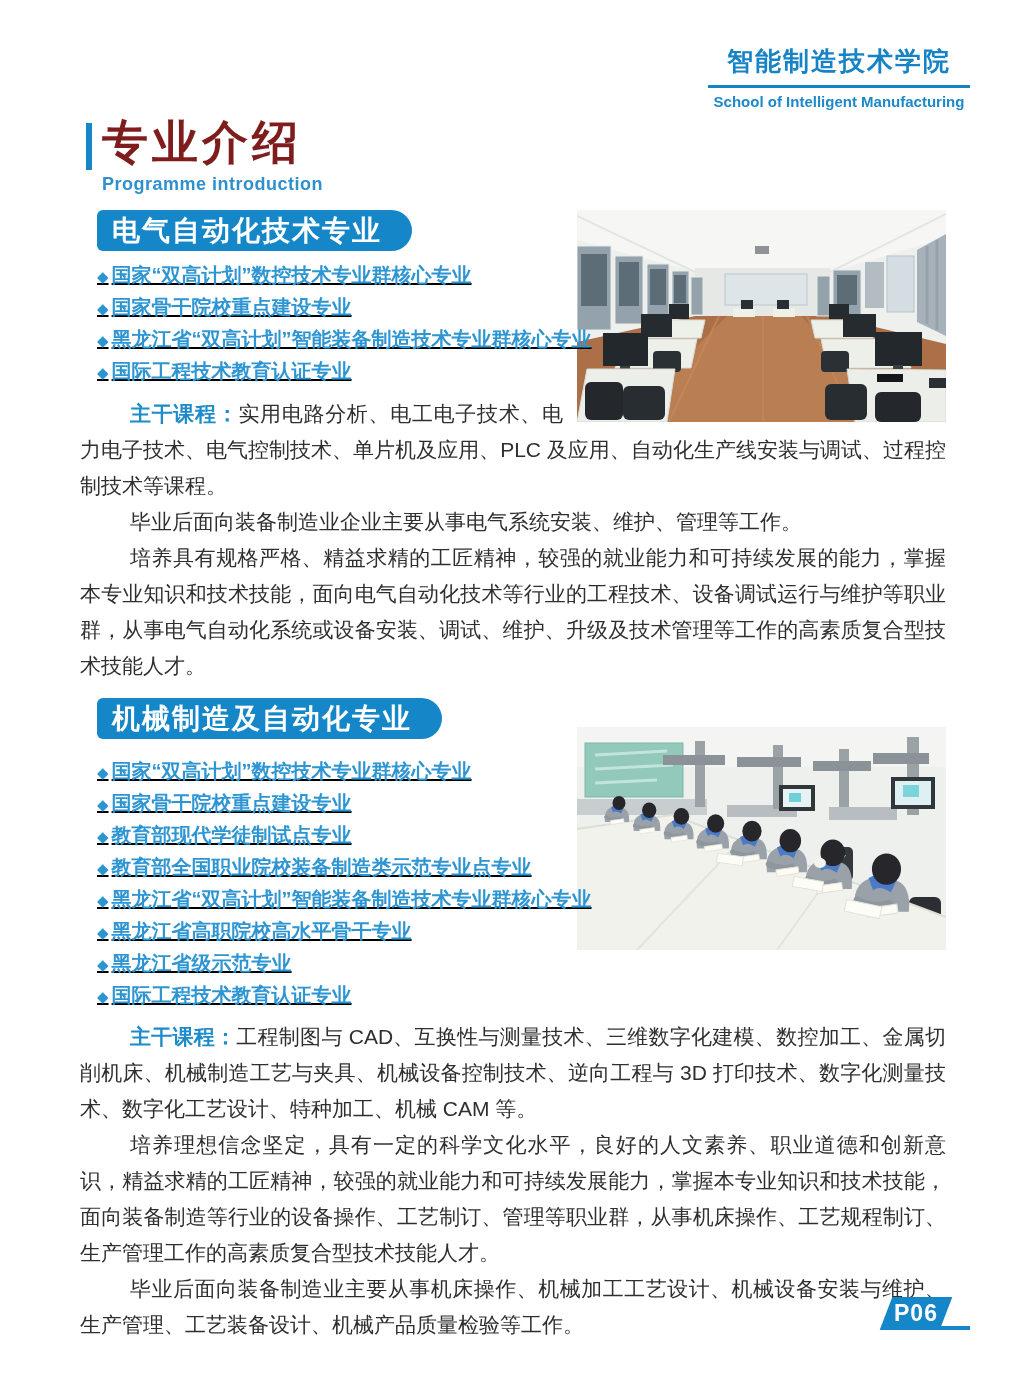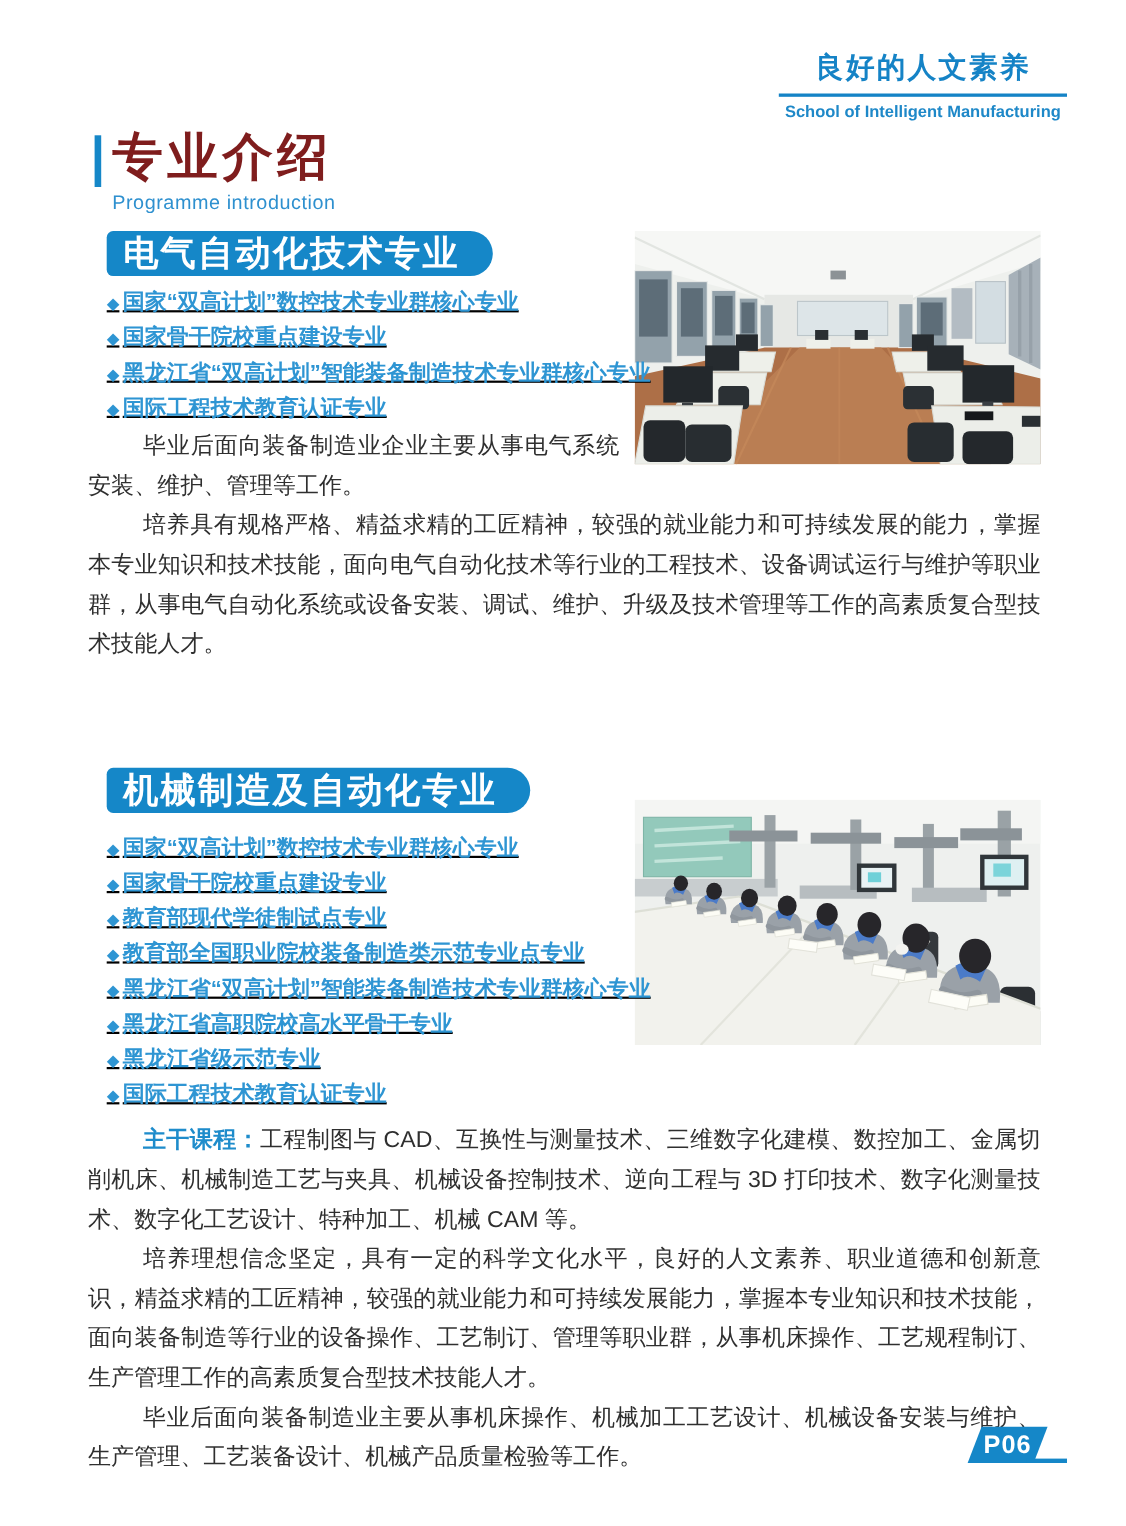--- a/index.html
+++ b/index.html
@@ -9,33 +9,33 @@
   
   .hdr{position:absolute;top:44px;right:54px;width:262px;text-align:center;}
   .hdr-cn{font-size:26px;font-weight:bold;color:#1583c6;letter-spacing:2px;white-space:nowrap;}
   .hdr-rule{height:3px;background:#1583c6;margin-top:6px;}
   .hdr-en{font-size:15px;font-weight:bold;color:#1e88c8;margin-top:5px;white-space:nowrap;}
 
   
   .title-block{position:absolute;left:86px;top:116px;}
   .title-accent{position:absolute;left:0;top:7px;width:6px;height:47px;background:#1587c8;}
   .title-cn{margin:0 0 0 16px;font-size:46px;font-weight:bold;color:#7f1d1d;letter-spacing:4px;line-height:52px;}
-  .title-en{margin:6px 0 0 16px;font-size:18px;color:#2e90cf;letter-spacing:.5px;}
+  .title-en{margin:6px 0 0 16px;font-size:18px;color:#2e90cf;letter-spacing:.5px;font-weight:bold;}
 
   
   .program{position:absolute;left:80px;width:866px;}
   .program.p1{top:210px;}
   .program.p2{top:698px;}
   .photo{float:right;margin:0 0 10px 14px;width:369px;border:0;padding:0;}
   .photo.ph1{height:212px;}
   .photo.ph2{height:223px;margin-top:29px;}
   .photo svg{display:block;}
   .banner{display:inline-block;margin-left:17px;height:41px;line-height:41px;
           padding:0 30px 0 15px;background:#1587c8;color:#ffffff;
-          font-size:32px;font-weight:bold;letter-spacing:2px;
+          font-size:28px;font-weight:bold;letter-spacing:2px;
           border-radius:6px 21px 21px 6px;}
   .highlights{margin:9px 0 0 17px;padding:0;list-style:none;text-decoration:underline;}
   .p2 .highlights{margin-top:17px;}
   .highlights li{font-size:20px;font-weight:bold;color:#2e95d3;line-height:30px;white-space:nowrap;}
   .p1 .highlights li{line-height:31px;}
   .diamond{font-size:15px;margin-right:3px;}
   .para{margin:0;font-size:21px;color:#2f2f2f;line-height:36px;text-indent:2.38em;text-align:justify;}
   .para.courses{margin-top:8px;}
   .p2 .para.courses{margin-top:7px;}
   .blue-label{color:#1e8ccb;font-weight:bold;}
@@ -46,21 +46,21 @@
   .page-num span{display:block;transform:skewX(21deg);color:#fff;font-size:23px;font-weight:bold;
             text-align:center;line-height:33px;letter-spacing:1px;}
   .footer-line{position:absolute;left:933px;top:1326px;width:37px;height:4px;background:#1587c8;}
 </style>
 </head>
 <body>
 
 <div class="page">
 
   <div class="hdr">
-    <div class="hdr-cn">良好的人文素养</div>
+    <div class="hdr-cn">智能制造技术学院</div>
     <div class="hdr-rule"></div>
     <div class="hdr-en">School of Intelligent Manufacturing</div>
   </div>
 
   <div class="title-block">
     <div class="title-accent"></div>
     <h1 class="title-cn">专业介绍</h1>
     <div class="title-en">Programme introduction</div>
   </div>
 
@@ -144,20 +144,21 @@
 
     <div class="banner">电气自动化技术专业</div>
 
     <ul class="highlights">
       <li><span class="diamond">◆</span><span>国家“双高计划”数控技术专业群核心专业</span></li>
       <li><span class="diamond">◆</span><span>国家骨干院校重点建设专业</span></li>
       <li><span class="diamond">◆</span><span>黑龙江省“双高计划”智能装备制造技术专业群核心专业</span></li>
       <li><span class="diamond">◆</span><span>国际工程技术教育认证专业</span></li>
     </ul>
 
+    <p class="para courses"><span class="blue-label">主干课程：</span><span>实用电路分析、电工电子技术、电力电子技术、电气控制技术、单片机及应用、PLC 及应用、自动化生产线安装与调试、过程控制技术等课程。</span></p>
     <p class="para">毕业后面向装备制造业企业主要从事电气系统安装、维护、管理等工作。</p>
     <p class="para">培养具有规格严格、精益求精的工匠精神，较强的就业能力和可持续发展的能力，掌握本专业知识和技术技能，面向电气自动化技术等行业的工程技术、设备调试运行与维护等职业群，从事电气自动化系统或设备安装、调试、维护、升级及技术管理等工作的高素质复合型技术技能人才。</p>
   </section>
 
   <section class="program p2">
 
     <figure class="photo ph2" aria-label="机械制造实训课堂（学生在测量实训室看书照片）">
       <svg width="369" height="223" viewBox="0 0 369 223">
         <defs>
           <g id="student">

